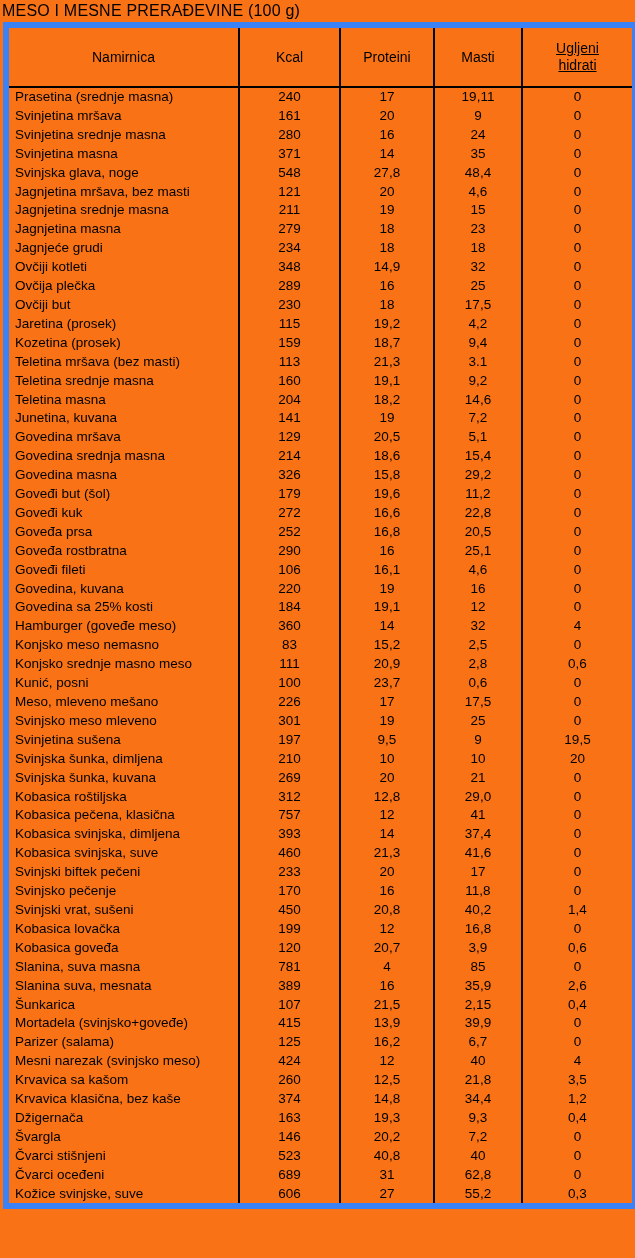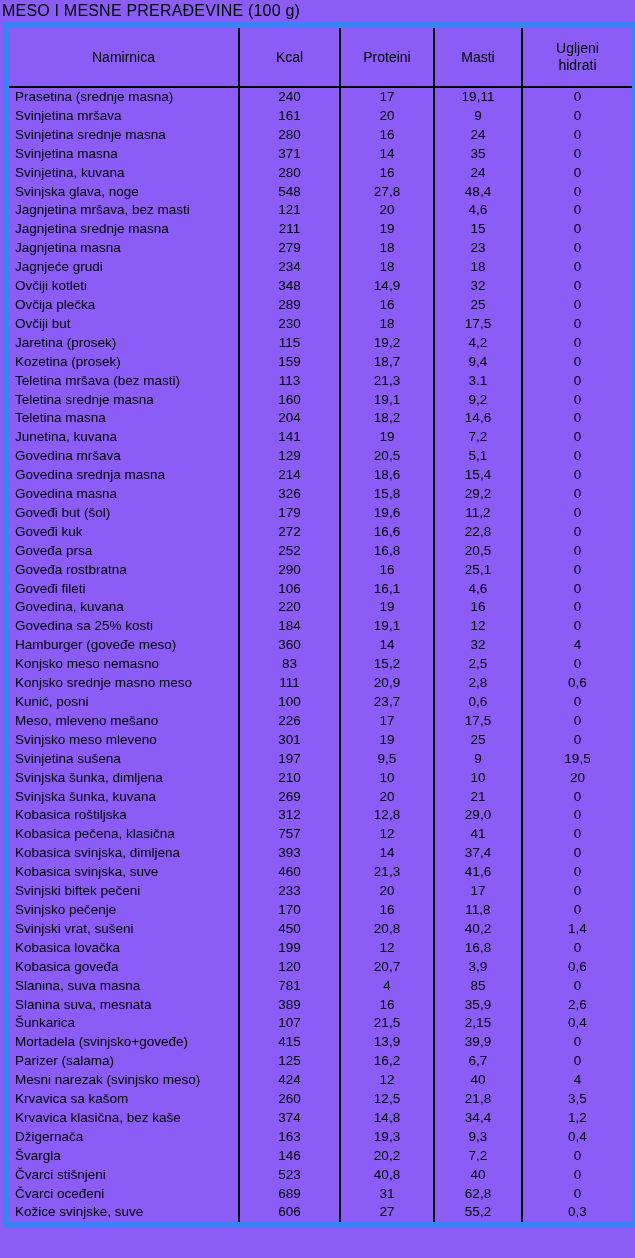--- a/index.html
+++ b/index.html
@@ -5,21 +5,21 @@
   html, body {
     margin: 0;
     padding: 0;
     background: #ffffff;
     color: #000000;
     font-family: "Liberation Sans", "DejaVu Sans", sans-serif;
   }
   .page {
     width: 635px;
     height: 1258px;
-    background: #8b5cf6;
+    background: #f97316;
     box-sizing: border-box;
     padding: 1px 0 0 0;
     overflow: hidden;
   }
   .title {
     font-size: 16px;
     font-weight: normal;
     line-height: 19px;
     margin: 0 0 2px 2px;
     letter-spacing: 0.2px;
@@ -43,20 +43,21 @@
     font-size: 14px;
     height: 42px;
     text-align: center;
     vertical-align: middle;
     padding: 0;
     line-height: 17px;
   }
   th .wrap-narrow {
     width: 62px;
     margin: 12px auto;
+    text-decoration: underline;
   }
   td {
     border-left: 2px solid #000000;
     border-right: 2px solid #000000;
     border-top: none;
     border-bottom: none;
     font-size: 13.5px;
     line-height: 18.9px;
     height: 18.9px;
     padding: 0;
@@ -119,27 +120,20 @@
           <td class="num">0</td>
         </tr>
         <tr>
           <td class="name">Svinjetina masna</td>
           <td class="num">371</td>
           <td class="num">14</td>
           <td class="num">35</td>
           <td class="num">0</td>
         </tr>
         <tr>
-          <td class="name">Svinjetina, kuvana</td>
-          <td class="num">280</td>
-          <td class="num">16</td>
-          <td class="num">24</td>
-          <td class="num">0</td>
-        </tr>
-        <tr>
           <td class="name">Svinjska glava, noge</td>
           <td class="num">548</td>
           <td class="num">27,8</td>
           <td class="num">48,4</td>
           <td class="num">0</td>
         </tr>
         <tr>
           <td class="name">Jagnjetina mršava, bez masti</td>
           <td class="num">121</td>
           <td class="num">20</td>

